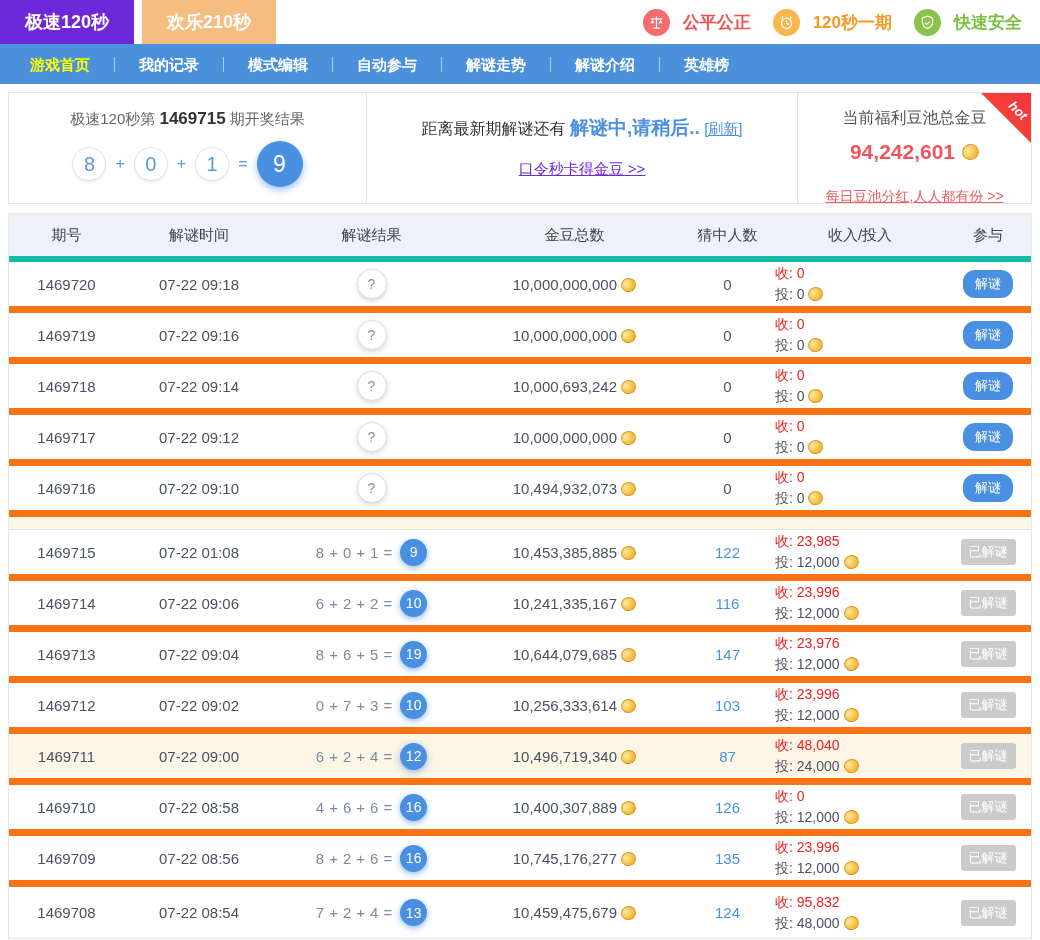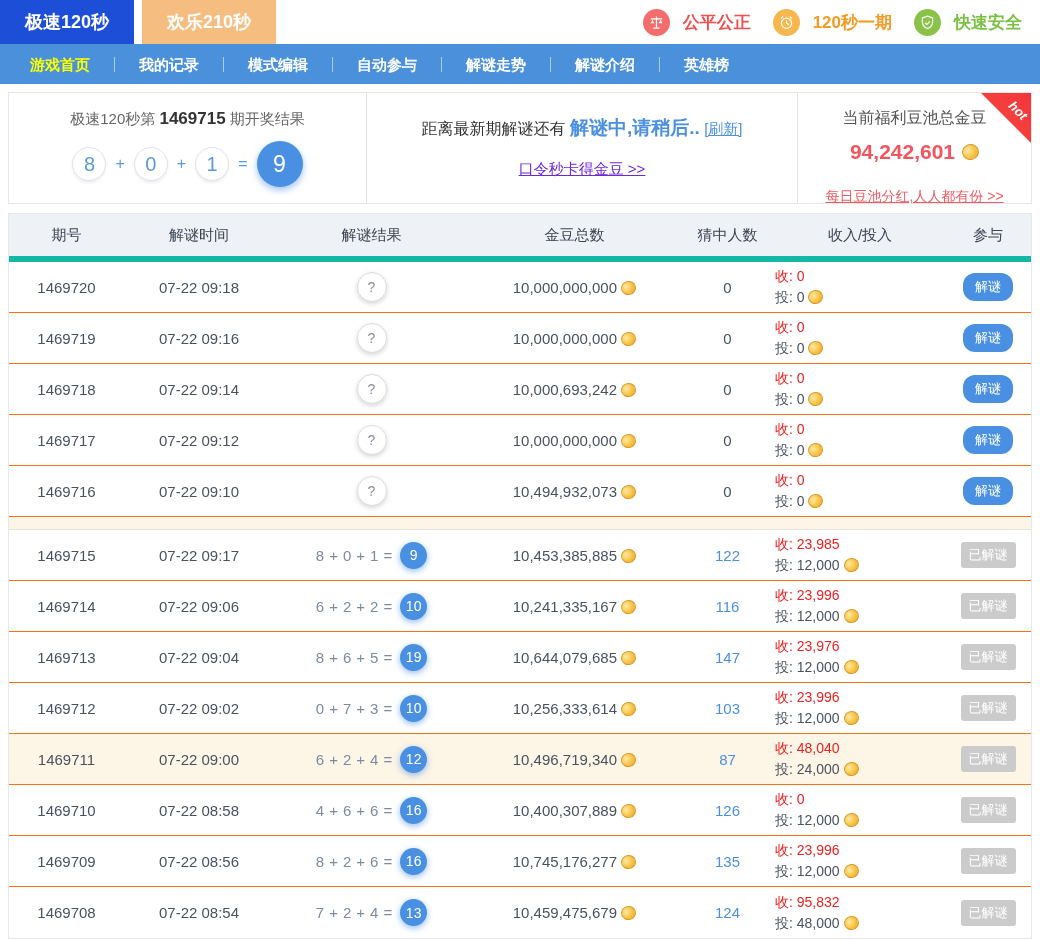--- a/index.html
+++ b/index.html
@@ -3,21 +3,21 @@
 <meta charset="utf-8">
 <style>
   * { margin:0; padding:0; box-sizing:border-box; }
   html,body { width:1040px; height:940px; background:#fff; overflow:hidden;
     font-family:"Liberation Sans","DejaVu Sans",sans-serif; }
 
   
   .tabbar { height:44px; display:flex; align-items:stretch; background:#fff; }
   .tab { padding:0 25px; line-height:44px; font-size:18px; font-weight:bold; color:#fff;
          margin-right:8px; cursor:pointer; }
-  .tab.t0 { background:#1d4ed8; }
+  .tab.t0 { background:#6d28d9; }
   .tab.t1 { background:#8ed0a2; }
   .tab.t2 { background:#f6bd81; }
   .badges { margin-left:auto; display:flex; align-items:center; gap:22px; padding-right:18px; }
   .badge { display:flex; align-items:center; gap:13px; font-weight:bold; font-size:17px; cursor:default; }
   .bicon { width:27px; height:27px; border-radius:50%; display:flex; align-items:center; justify-content:center; flex:0 0 27px; }
   .bicon.red { background:#f56c6c; }  .btext.red { color:#f0504f; }
   .bicon.org { background:#f8b74c; }  .btext.org { color:#f59a23; }
   .bicon.grn { background:#8bc34a; }  .btext.grn { color:#7ac143; }
 
   
@@ -66,21 +66,21 @@
   
   .coin { display:inline-block; width:15px; height:14px; border-radius:50%;
     background:radial-gradient(circle at 35% 35%, #ffeaa3, #f7c243 55%, #eba32a);
     border:1px solid #d89a2b; transform:rotate(-15deg); vertical-align:-2px; }
 
   
   .table { margin:0 8px; border:1px solid #e8e8e8; }
   .thead { display:flex; height:48px; align-items:center; background:#eef2f7;
            font-size:15px; color:#3d4350; border-bottom:6px solid #14b8a6; }
   .trow { display:flex; height:51px; align-items:center; font-size:15px; color:#4a5260;
-          border-bottom:1px solid #f97316; background:#fff; }
+          border-bottom:7px solid #f97316; background:#fff; }
   .trow:last-child { border-bottom:none; }
   .trow.hl { background:#fdf5e6; }
   .sep-strip { height:13px; background:#fdf5e6; border-bottom:1px solid #e4e4e4; }
 
   .c1 { width:115px; text-align:center; }
   .c2 { width:150px; text-align:center; }
   .c3 { width:195px; display:flex; justify-content:center; align-items:center; }
   .c4 { width:211px; text-align:center; }
   .c5 { width:95px;  text-align:center; }
   .c6 { width:170px; text-align:left; }
@@ -275,21 +275,21 @@
         <div class="c5">0</div>
         <div class="c6">
           <div class="inc"><span>收:</span> <span>0</span></div>
           <div class="inv"><span>投:</span> <span>0</span> <span class="coin"></span></div>
         </div>
         <div class="c7"><button class="btn-solve">解谜</button></div>
       </div>
       <div class="sep-strip"></div>
       <div class="trow">
         <div class="c1">1469715</div>
-        <div class="c2">07-22 09:17</div>
+        <div class="c2">07-22 01:08</div>
         <div class="c3">
           <span class="eq">
             <span>8</span>
             <span>+</span>
             <span>0</span>
             <span>+</span>
             <span>1</span>
             <span>=</span>
             <span class="sum-sm">9</span>
           </span>

